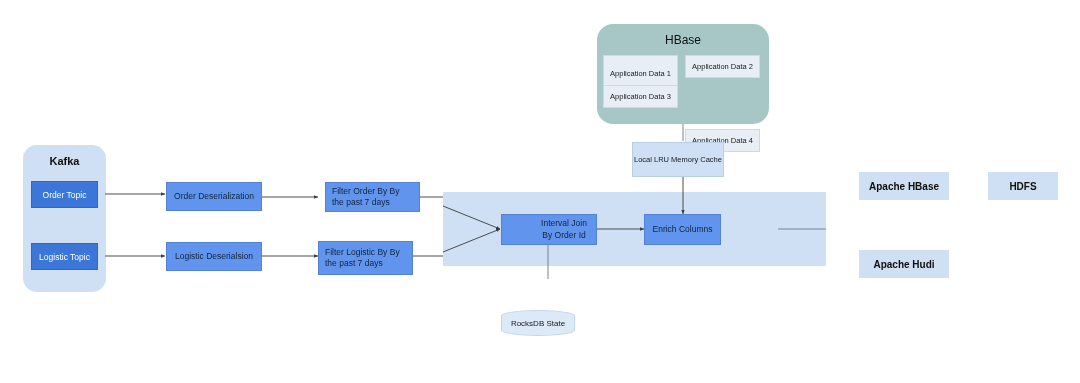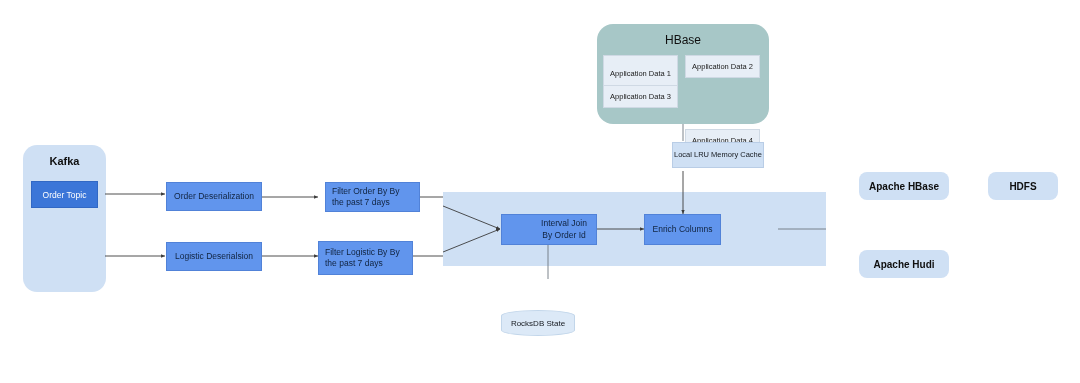--- a/index.html
+++ b/index.html
@@ -98,21 +98,21 @@
   
   .pale-box {
     background: #cfe0f4;
     border: 1px solid #b9cde6;
     font-size: 7.5px;
     line-height: 1.3;
     color: #15191f;
   }
   .pill {
     background: #cfe0f4;
-    border-radius: 8px;
+    border-radius: 0;
     font-size: 10px;
     font-weight: bold;
     color: #0f0f0f;
   }
 
   
   .cylinder {
     background: #dce9f7;
     border: 1px solid #c2d6ea;
     border-radius: 50% / 22%;
@@ -168,20 +168,23 @@
 
     <line x1="778" y1="229" x2="826" y2="229" stroke="#6d7680" stroke-width="0.9"></line>
   </svg>
 
   <div class="node kafka-container" style="left:23px; top:145px; width:83px; height:147px;">
     <div class="kafka-title">Kafka</div>
   </div>
   <div class="node topic" style="left:31px; top:181px; width:67px; height:27px;">
     <span>Order Topic</span>
   </div>
+  <div class="node topic" style="left:31px; top:243px; width:67px; height:27px;">
+    <span>Logistic Topic</span>
+  </div>
 
   <div class="node proc" style="left:166px; top:182px; width:96px; height:29px;">
     <span>Order Deserialization</span>
   </div>
   <div class="node proc" style="left:166px; top:242px; width:96px; height:29px;">
     <span>Logistic Deserialsion</span>
   </div>
 
   <div class="node proc left-align" style="left:325px; top:182px; width:95px; height:30px;">
     <span>Filter Order By By the past 7 days</span>
@@ -208,21 +211,21 @@
   <div class="node appdata" style="left:685px; top:55px; width:75px; height:23px;">
     <span>Application Data 2</span>
   </div>
   <div class="node appdata" style="left:603px; top:85px; width:75px; height:23px;">
     <span>Application Data 3</span>
   </div>
   <div class="node appdata" style="left:685px; top:85px; width:75px; height:23px;margin-top:44px;">
     <span>Application Data 4</span>
   </div>
 
-  <div class="node pale-box" style="left:672px; top:142px; width:92px; height:26px;">
+  <div class="node pale-box" style="left:632px; top:142px; width:92px; height:35px;">
     <span>Local LRU Memory Cache</span>
   </div>
 
   <div class="node cylinder" style="left:501px; top:310px; width:74px; height:26px;align-items:center;">
     <span>RocksDB State</span>
   </div>
 
   <div class="node pill" style="left:859px; top:172px; width:90px; height:28px;">
     <span>Apache HBase</span>
   </div>

